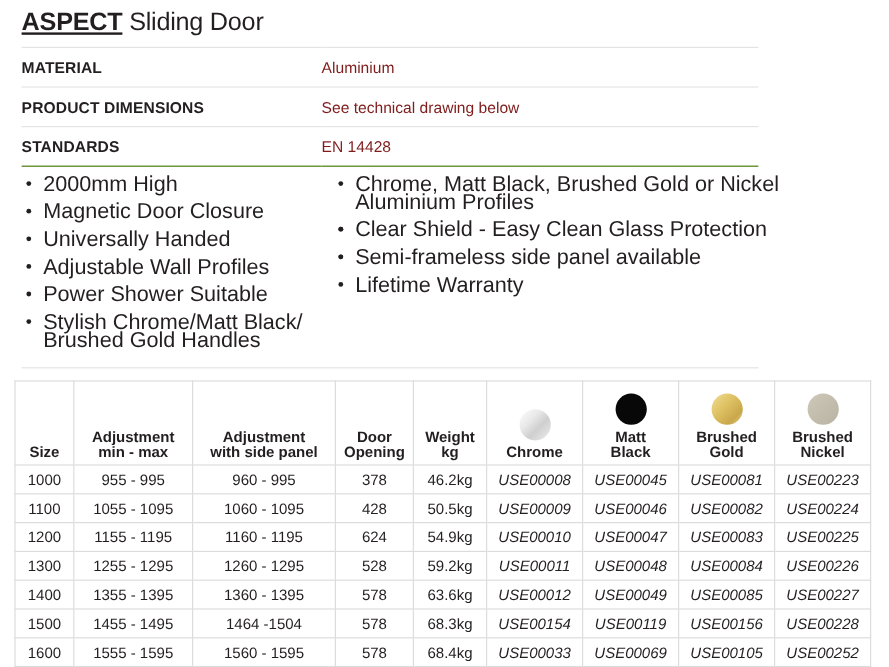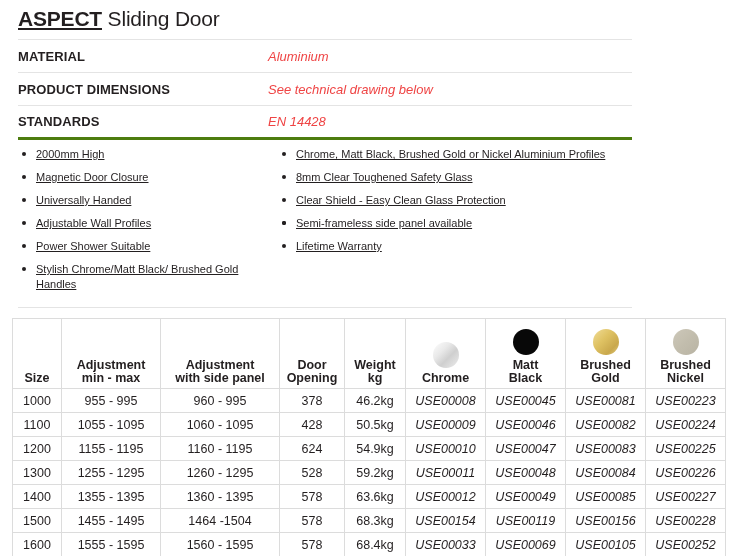--- a/index.html
+++ b/index.html
@@ -33,53 +33,51 @@
     width: 614px;
     border-collapse: collapse;
   }
   .spec-table tr { height: 33px; }
   .spec-table td {
     border-top: 1px solid #e4e4e4;
     vertical-align: middle;
     padding: 0;
     font-size: 13px;
   }
-  .spec-table tr:last-child td { border-bottom: 3px solid #4d7c0f; }
+  .spec-table tr:last-child td { border-bottom: 1px solid #4d7c0f; }
   .spec-label {
     width: 250px;
     font-weight: bold;
     font-size: 13.5px;
     letter-spacing: 0.1px;
   }
   .spec-value {
     font-size: 13px;
-    color: #ef4444;
-    font-style: italic;
+    color: #7f1d1d;
   }
 
   
   .features {
     display: flex;
     margin: 7px 0 0 18px;
     width: 700px;
   }
   .feat-col { width: 260px; }
   .feat-col.right { width: 420px; margin-left: 0; }
   ul.feat-list {
     margin: 0;
     padding: 0;
     list-style: none;
   }
   ul.feat-list li {
     position: relative;
     padding: 0 0 0 18px;
     margin: 0 0 8px 0;
-    font-size: 11px;
+    font-size: 18px;
     line-height: 15px;
-    text-decoration: underline;
   }
   ul.feat-list li .dot {
     position: absolute;
     left: 4px;
     top: 5px;
     width: 4px;
     height: 4px;
     border-radius: 50%;
     background: #231f20;
   }
@@ -181,21 +179,21 @@
       <li><span class="dot"></span><span>Magnetic Door Closure</span></li>
       <li><span class="dot"></span><span>Universally Handed</span></li>
       <li><span class="dot"></span><span>Adjustable Wall Profiles</span></li>
       <li><span class="dot"></span><span>Power Shower Suitable</span></li>
       <li><span class="dot"></span><span>Stylish Chrome/Matt Black/ Brushed Gold Handles</span></li>
     </ul>
   </div>
   <div class="feat-col right">
     <ul class="feat-list">
       <li><span class="dot"></span><span>Chrome, Matt Black, Brushed Gold or Nickel Aluminium Profiles</span></li>
-      <li><span class="dot"></span><span>8mm Clear Toughened Safety Glass</span></li>
+      <li><span class="dot"></span></li>
       <li><span class="dot"></span><span>Clear Shield - Easy Clean Glass Protection</span></li>
       <li><span class="dot"></span></li>
       <li><span class="dot"></span><span>Semi-frameless side panel available</span></li>
       <li><span class="dot"></span><span>Lifetime Warranty</span></li>
     </ul>
   </div>
 </div>
 
 <div class="divider"></div>
 

